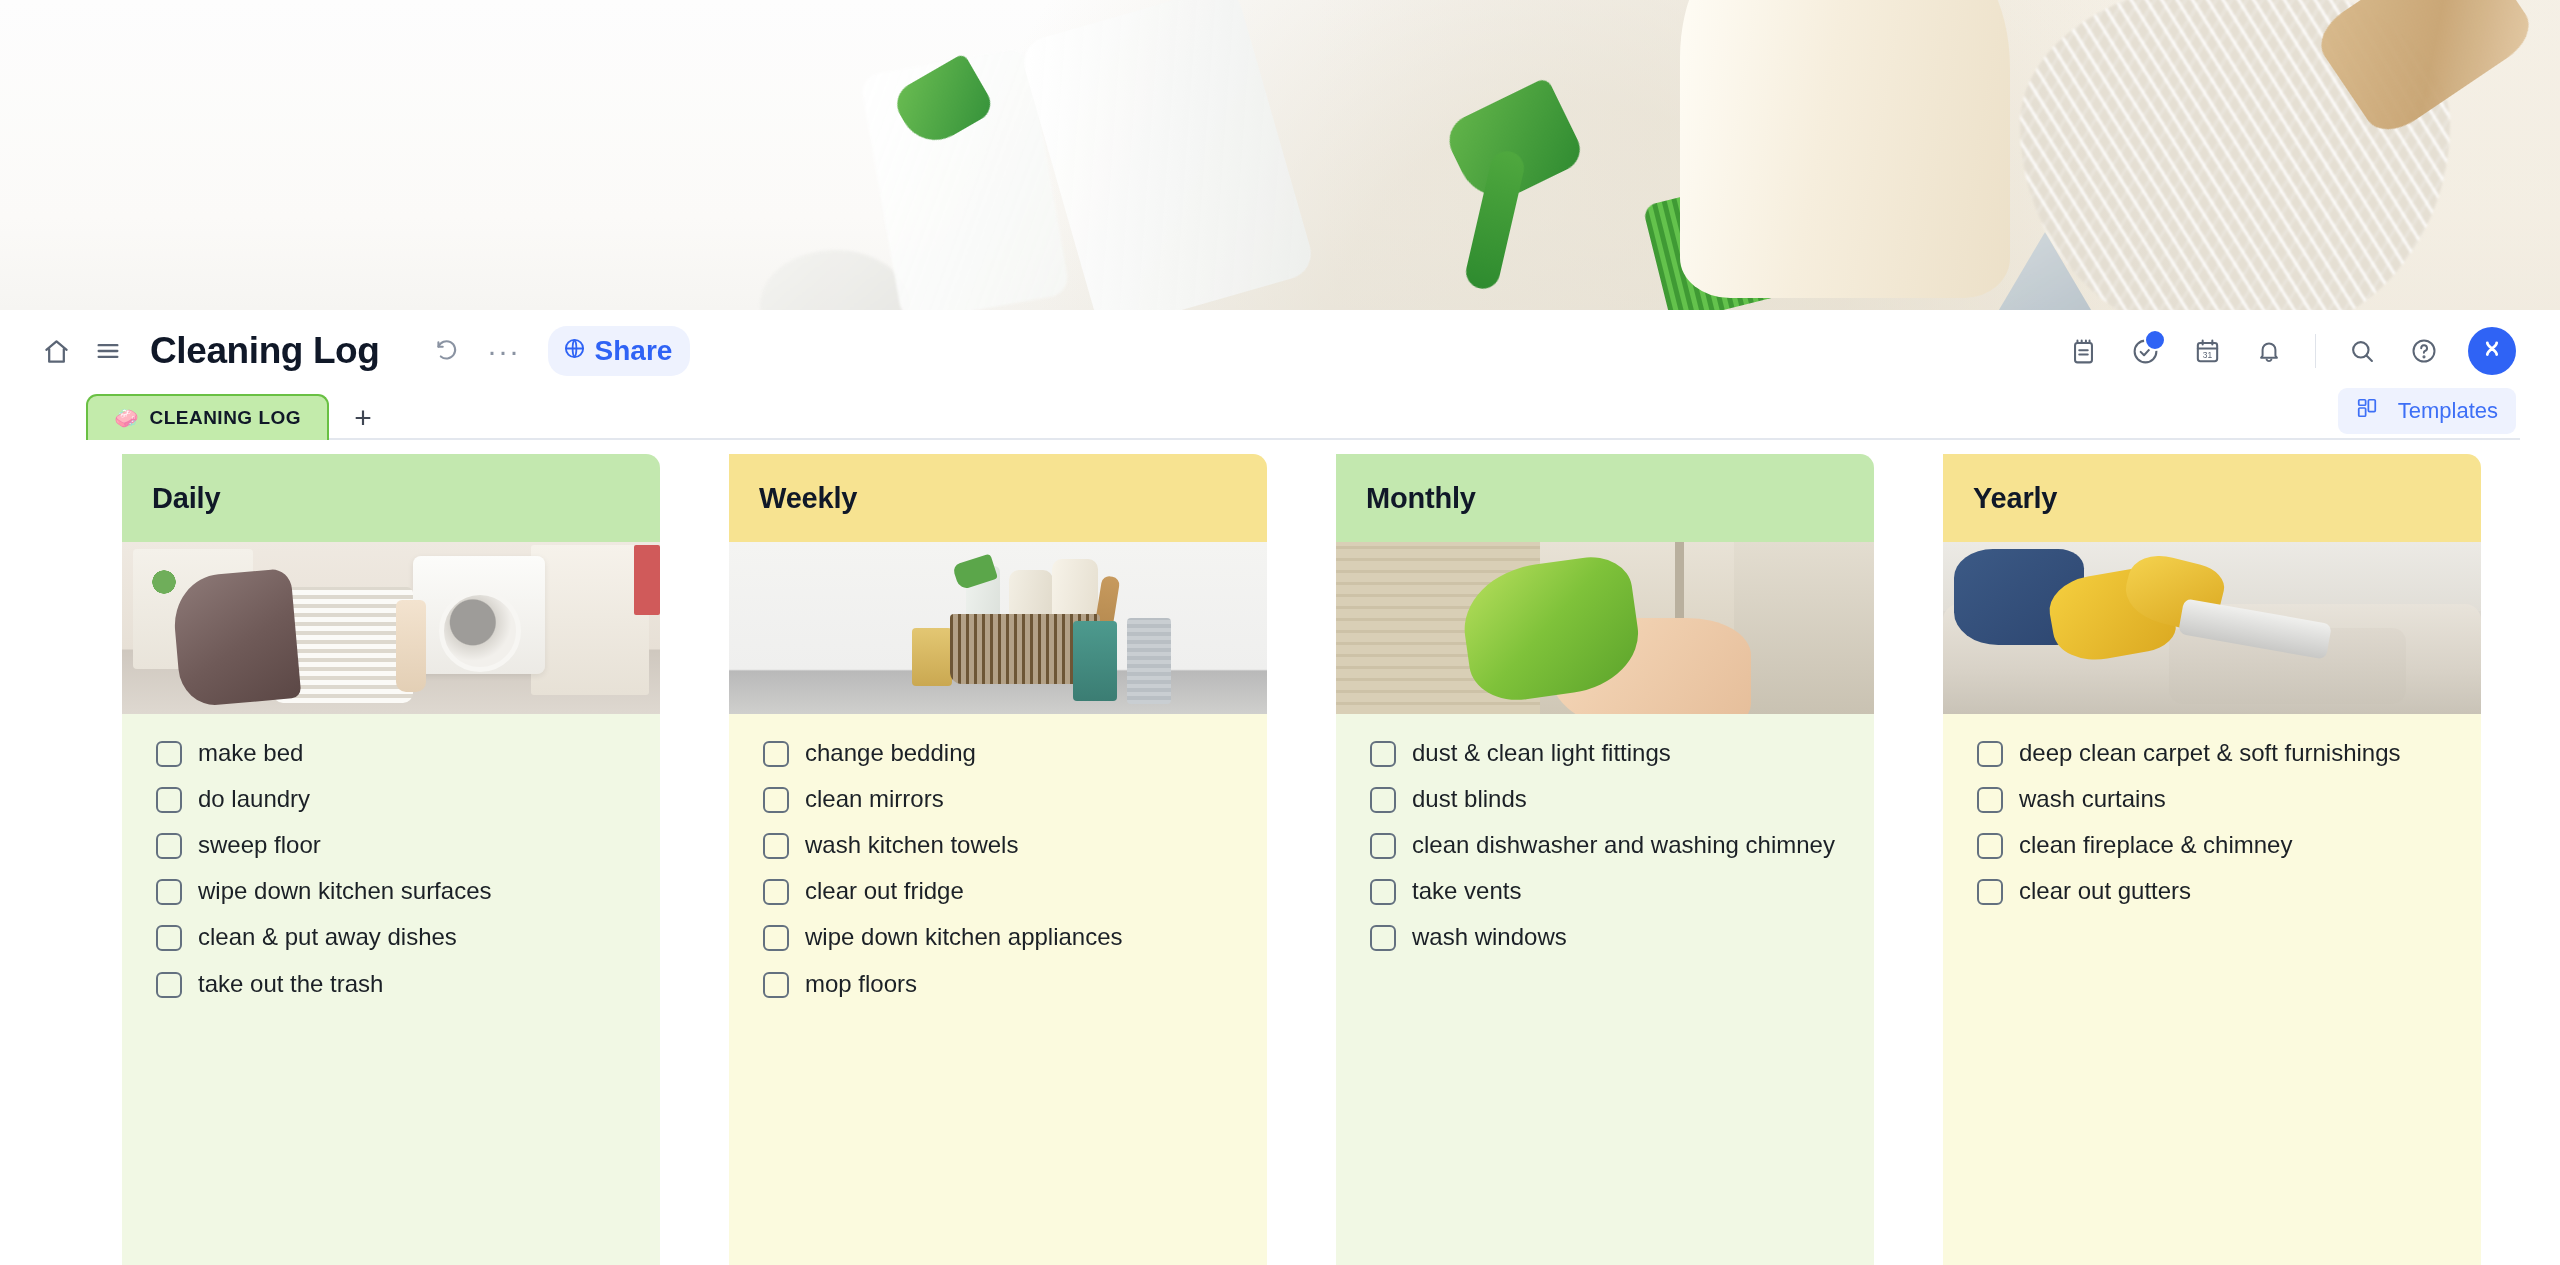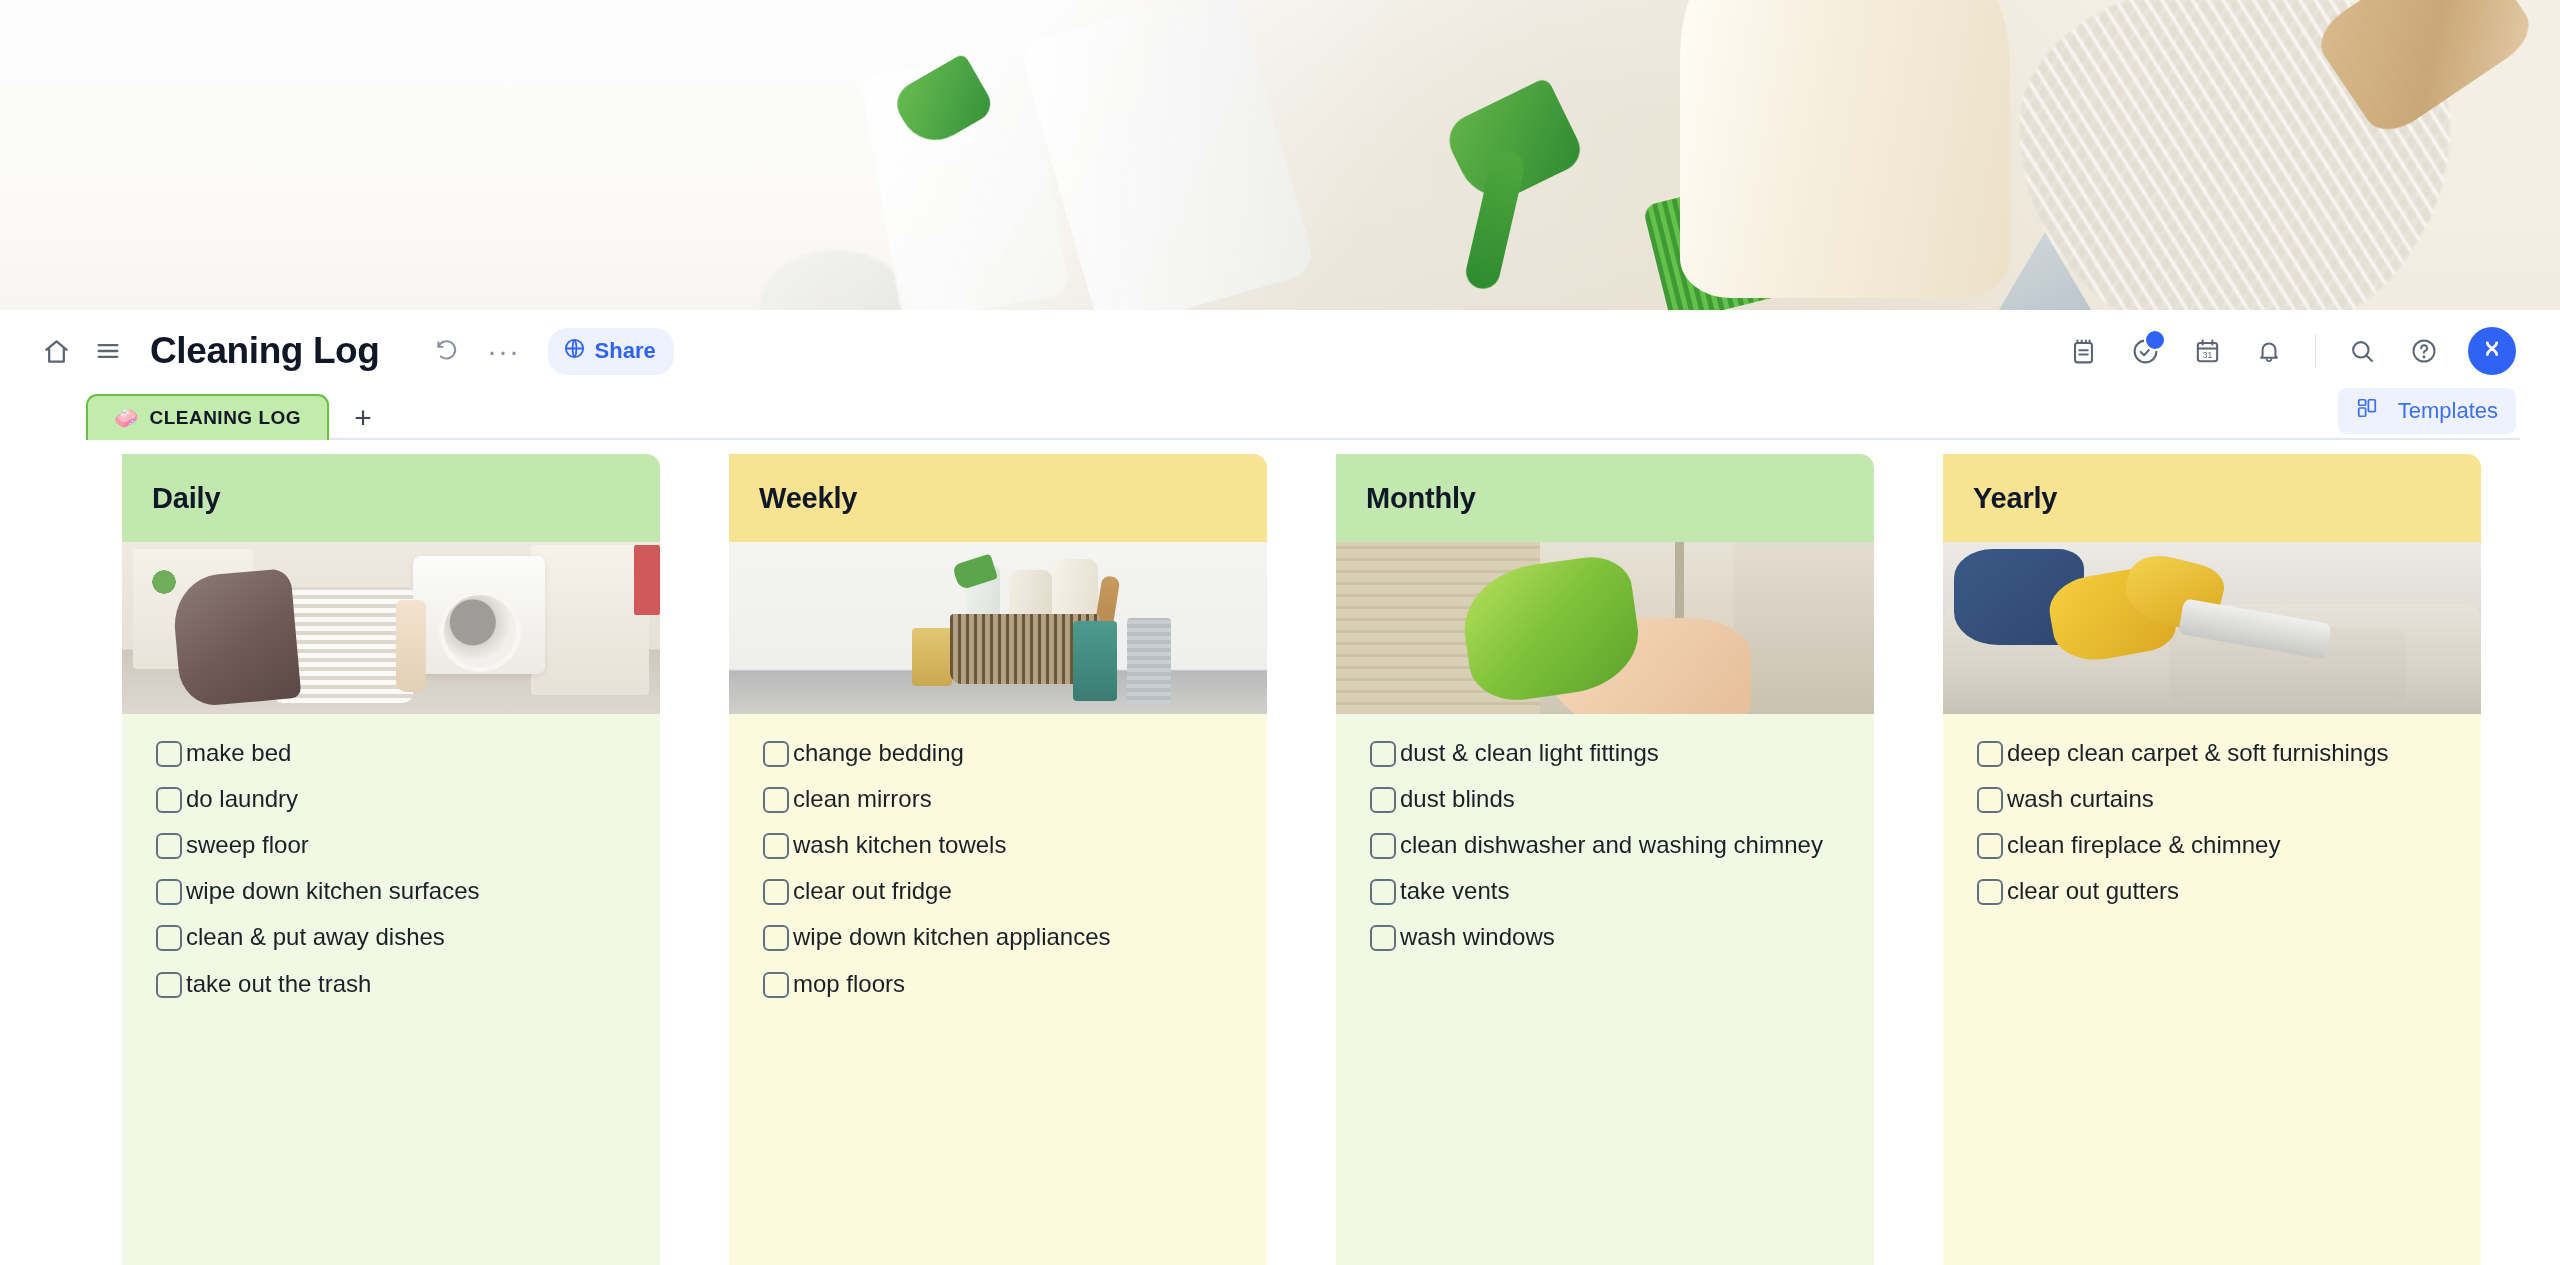--- a/index.html
+++ b/index.html
@@ -154,21 +154,21 @@
     margin-left: 16px;
     white-space: nowrap;
   }
   .tb-actions { display: flex; align-items: center; gap: 6px; margin-left: 40px; }
   .share-btn {
     display: flex; align-items: center; gap: 9px;
     background: #eef2fe;
     color: #2f63f5;
     border-radius: 19px;
     padding: 9px 18px 9px 15px;
-    font-size: 22px;
+    font-size: 28px;
     font-weight: 600;
     margin-left: 12px;
     cursor: pointer;
     white-space: nowrap;
   }
   .tb-right { margin-left: auto; display: flex; align-items: center; gap: 10px; }
   .badge-wrap { position: relative; }
   .blue-dot {
     position: absolute; right: 5px; top: 4px;
     width: 22px; height: 22px; border-radius: 50%;
@@ -259,21 +259,21 @@
     font-weight: 700;
     color: #101828;
     letter-spacing: -.2px;
   }
   .card-img { height: 172px; width: 100%; position: relative; overflow: hidden; }
   .card-body {
     flex: 1;
     padding: 16px 22px 0 22px;
   }
   .check-row {
-    display: flex; align-items: flex-start; gap: 4px;
+    display: flex; align-items: flex-start; gap: 16px;
     padding: 6px 0 7px 12px;
     min-height: 44px;
   }
   .cbox {
     flex: 0 0 auto;
     width: 26px; height: 26px;
     border: 2px solid #63707f;
     border-radius: 6px;
     background: transparent;
     margin-top: 5px;

